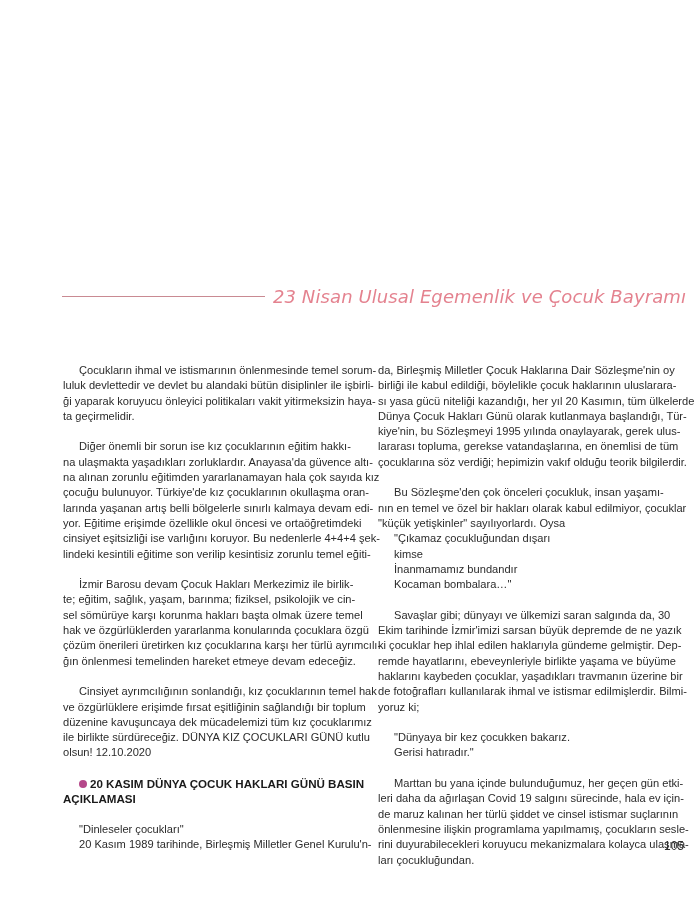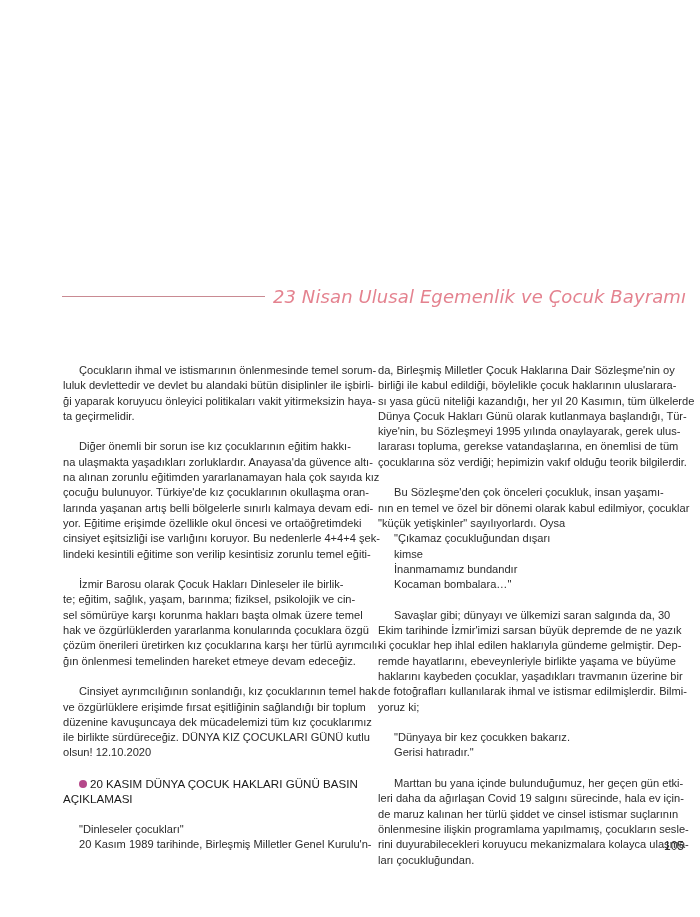--- a/index.html
+++ b/index.html
@@ -49,21 +49,21 @@
     .col-left { left: 63px; width: 302px; }
     .col-right { left: 378px; width: 312px; }
     .para {
       margin: 0 0 15.3px 0;
       text-indent: 16px;
       text-align: left;
     }
     .line { display: block; white-space: nowrap; }
     .indent { padding-left: 16px; }
     .heading {
-      font-weight: normal;
+      font-weight: bold;
       font-size: 11.6px;
       line-height: 15.3px;
       color: #1a1a1a;
       margin: 0 0 15.3px 0;
       padding-left: 16px;
     }
     .heading .bullet {
       display: inline-block;
       width: 8px;
       height: 8px;
@@ -100,21 +100,21 @@
     <span class="line">Diğer önemli bir sorun ise kız çocuklarının eğitim hakkı-</span>
     <span class="line" style="text-indent:0">na ulaşmakta yaşadıkları zorluklardır. Anayasa'da güvence altı-</span>
     <span class="line" style="text-indent:0">na alınan zorunlu eğitimden yararlanamayan hala çok sayıda kız</span>
     <span class="line" style="text-indent:0">çocuğu bulunuyor. Türkiye'de kız çocuklarının okullaşma oran-</span>
     <span class="line" style="text-indent:0">larında yaşanan artış belli bölgelerle sınırlı kalmaya devam edi-</span>
     <span class="line" style="text-indent:0">yor. Eğitime erişimde özellikle okul öncesi ve ortaöğretimdeki</span>
     <span class="line" style="text-indent:0">cinsiyet eşitsizliği ise varlığını koruyor. Bu nedenlerle 4+4+4 şek-</span>
     <span class="line" style="text-indent:0">lindeki kesintili eğitime son verilip kesintisiz zorunlu temel eğiti-</span>
   </p>
   <p class="para">
-    <span class="line">İzmir Barosu olarak Çocuk Hakları Dinleseler ile birlik-</span>
+    <span class="line">İzmir Barosu devam Çocuk Hakları Merkezimiz ile birlik-</span>
     <span class="line" style="text-indent:0">te; eğitim, sağlık, yaşam, barınma; fiziksel, psikolojik ve cin-</span>
     <span class="line" style="text-indent:0">sel sömürüye karşı korunma hakları başta olmak üzere temel</span>
     <span class="line" style="text-indent:0">hak ve özgürlüklerden yararlanma konularında çocuklara özgü</span>
     <span class="line" style="text-indent:0">çözüm önerileri üretirken kız çocuklarına karşı her türlü ayrımcılı-</span>
     <span class="line" style="text-indent:0">ğın önlenmesi temelinden hareket etmeye devam edeceğiz.</span>
   </p>
   <p class="para">
     <span class="line">Cinsiyet ayrımcılığının sonlandığı, kız çocuklarının temel hak</span>
     <span class="line" style="text-indent:0">ve özgürlüklere erişimde fırsat eşitliğinin sağlandığı bir toplum</span>
     <span class="line" style="text-indent:0">düzenine kavuşuncaya dek mücadelemizi tüm kız çocuklarımız</span>
@@ -138,21 +138,21 @@
     <span class="line">da,  Birleşmiş Milletler Çocuk Haklarına Dair Sözleşme'nin oy</span>
     <span class="line">birliği ile kabul edildiği, böylelikle çocuk haklarının uluslarara-</span>
     <span class="line">sı yasa gücü niteliği kazandığı, her yıl 20 Kasımın, tüm ülkelerde</span>
     <span class="line">Dünya Çocuk Hakları Günü olarak kutlanmaya başlandığı, Tür-</span>
     <span class="line">kiye'nin, bu Sözleşmeyi 1995 yılında onaylayarak, gerek ulus-</span>
     <span class="line">lararası topluma, gerekse vatandaşlarına, en önemlisi de tüm</span>
     <span class="line">çocuklarına söz verdiği; hepimizin vakıf olduğu teorik bilgilerdir.</span>
   </p>
   <p class="para">
     <span class="line">Bu Sözleşme'den çok önceleri çocukluk, insan yaşamı-</span>
-    <span class="line" style="text-indent:0">nın en temel ve özel bir dönemi olarak kabul edilmiyor, çocuklar</span>
+    <span class="line" style="text-indent:0">nın en temel ve özel bir hakları olarak kabul edilmiyor, çocuklar</span>
     <span class="line" style="text-indent:0">"küçük yetişkinler" sayılıyorlardı. Oysa</span>
     <span class="line indent" style="text-indent:0">"Çıkamaz çocukluğundan dışarı</span>
     <span class="line indent" style="text-indent:0">kimse</span>
     <span class="line indent" style="text-indent:0">İnanmamamız bundandır</span>
     <span class="line indent" style="text-indent:0">Kocaman bombalara…"</span>
   </p>
   <p class="para">
     <span class="line">Savaşlar gibi; dünyayı ve ülkemizi saran salgında da, 30</span>
     <span class="line" style="text-indent:0">Ekim tarihinde İzmir'imizi sarsan büyük depremde de ne yazık</span>
     <span class="line" style="text-indent:0">ki çocuklar hep ihlal edilen haklarıyla gündeme gelmiştir. Dep-</span>

